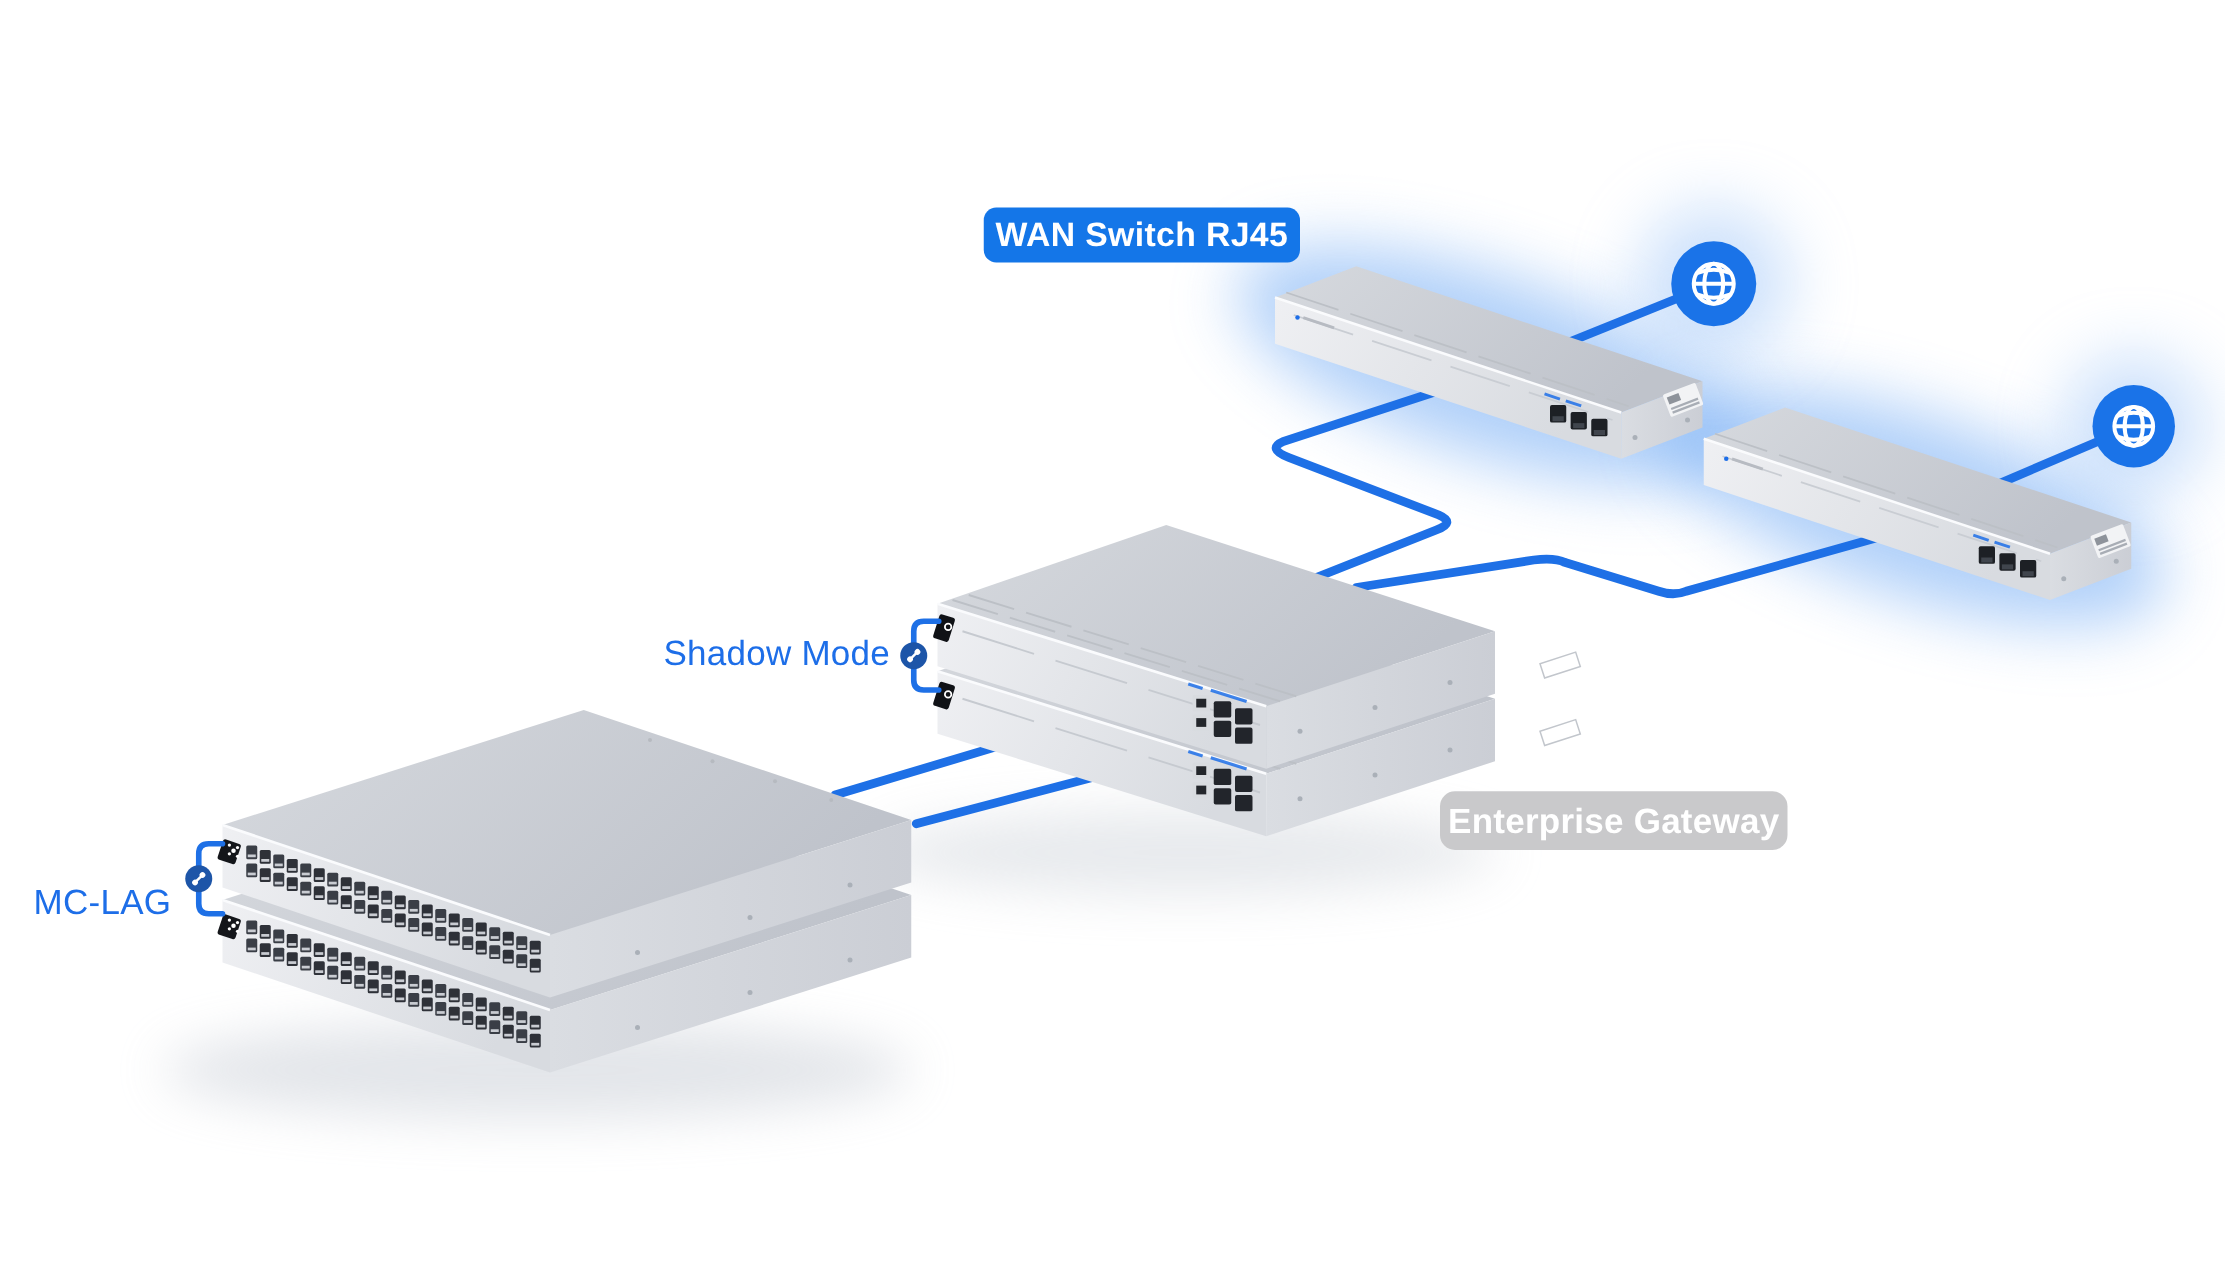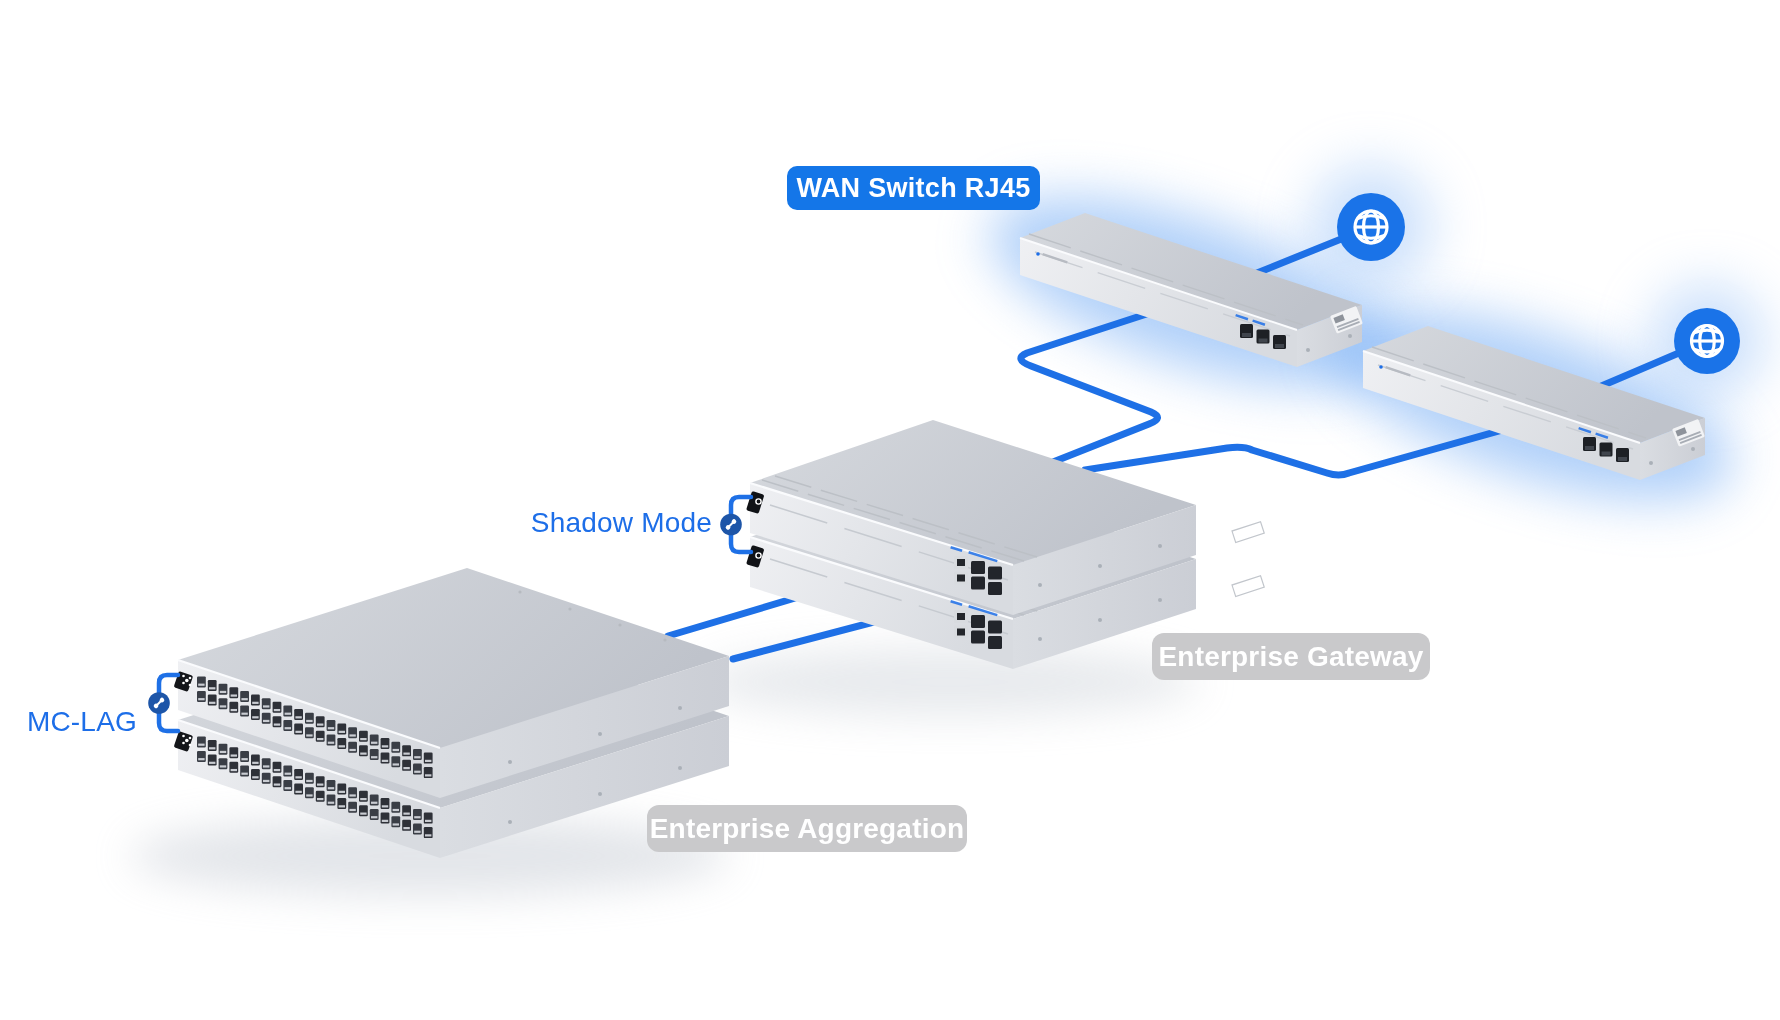--- a/index.html
+++ b/index.html
@@ -466,15 +466,14 @@
       <circle cx="154.8" cy="703" r="2.3" stroke="none"></circle>
           <circle cx="163.2" cy="703" r="2.3" stroke="none"></circle>
     </g>
   </g>
 </svg>
 
 <div id="wan-badge" class="overlay badge-blue">WAN Switch RJ45</div>
 <div id="shadow-mode-label" class="overlay blue-label">Shadow Mode</div>
 <div id="mc-lag-label" class="overlay blue-label">MC-LAG</div>
 <div id="gateway-badge" class="overlay badge-gray">Enterprise Gateway</div>
-<div id="aggregation-badge" class="overlay badge-gray">Enterprise Aggregation</div>
 
 </div>
 
 </body></html>

